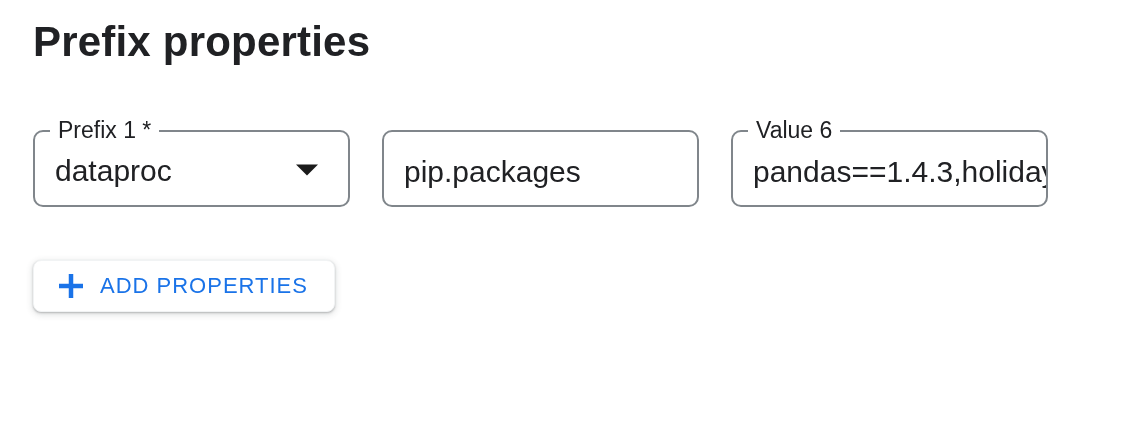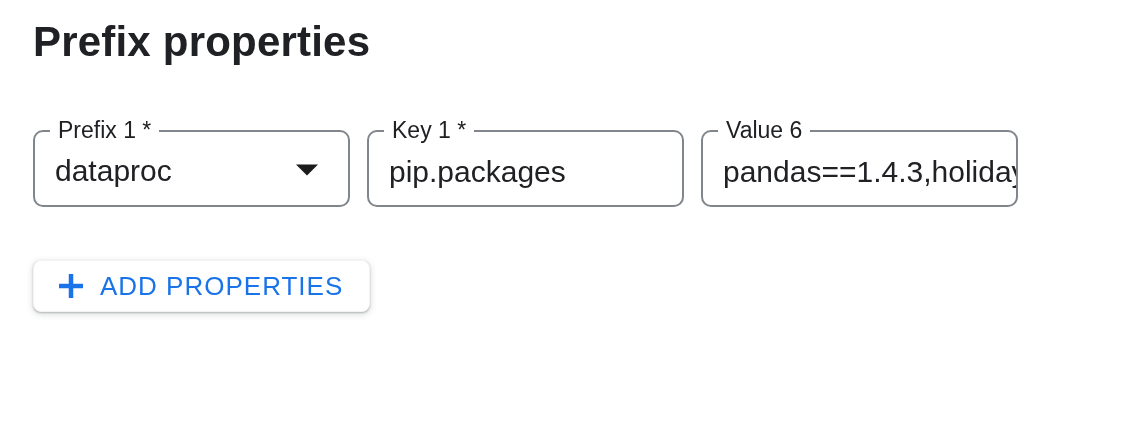--- a/index.html
+++ b/index.html
@@ -22,21 +22,21 @@
     margin-top: 31px;
     font-size: 24px;
     font-weight: 400;
     color: #202124;
     letter-spacing: 0.1px;
   }
 
   .fields-row {
     margin-top: 64px;
     display: flex;
-    gap: 17px;
+    gap: 32px;
     align-items: flex-end;
   }
   .field {
     position: relative;
     width: 317px;
     height: 77px;
     border: 2px solid #80868b;
     border-radius: 10px;
     background: #ffffff;
   }
@@ -91,21 +91,21 @@
     height: 52px;
     padding: 0 26px 0 22px;
     background: #ffffff;
     border: 1px solid #f1f3f4;
     border-radius: 8px;
     box-shadow: 0 1px 2px rgba(60,64,67,.30), 0 2px 6px 1px rgba(60,64,67,.15);
     cursor: pointer;
     font-family: "Liberation Sans", "DejaVu Sans", sans-serif;
   }
   .add-btn-label {
-    font-size: 26px;
+    font-size: 22px;
     font-weight: 500;
     letter-spacing: 1px;
     color: #1a73e8;
     white-space: nowrap;
   }
 </style>
 </head>
 <body>
 
 <main>
@@ -117,21 +117,20 @@
 
     <div class="field select-field">
       <span class="field-label">Prefix 1 *</span>
       <span class="select-value">dataproc</span>
       <svg class="select-caret" width="24" height="14" viewBox="0 0 24 14" aria-hidden="true">
         <polygon points="1,2 23,2 12,13" fill="#1b1b1b"></polygon>
       </svg>
     </div>
 
     <div class="field">
-      <span class="field-label">Key 1 *</span>
       <input class="field-input" type="text" value="pip.packages" style="">
     </div>
 
     <div class="field">
       <span class="field-label">Value 6</span>
       <input class="field-input" type="text" value="pandas==1.4.3,holiday" style="">
     </div>
 
   </div>
 

